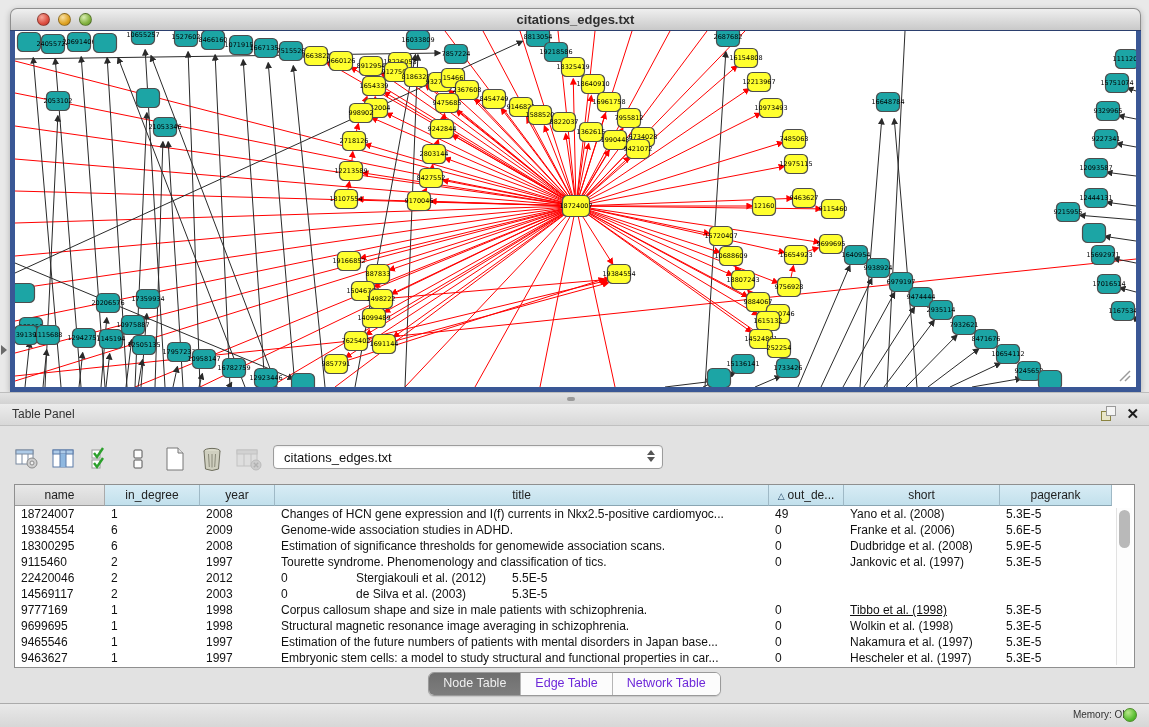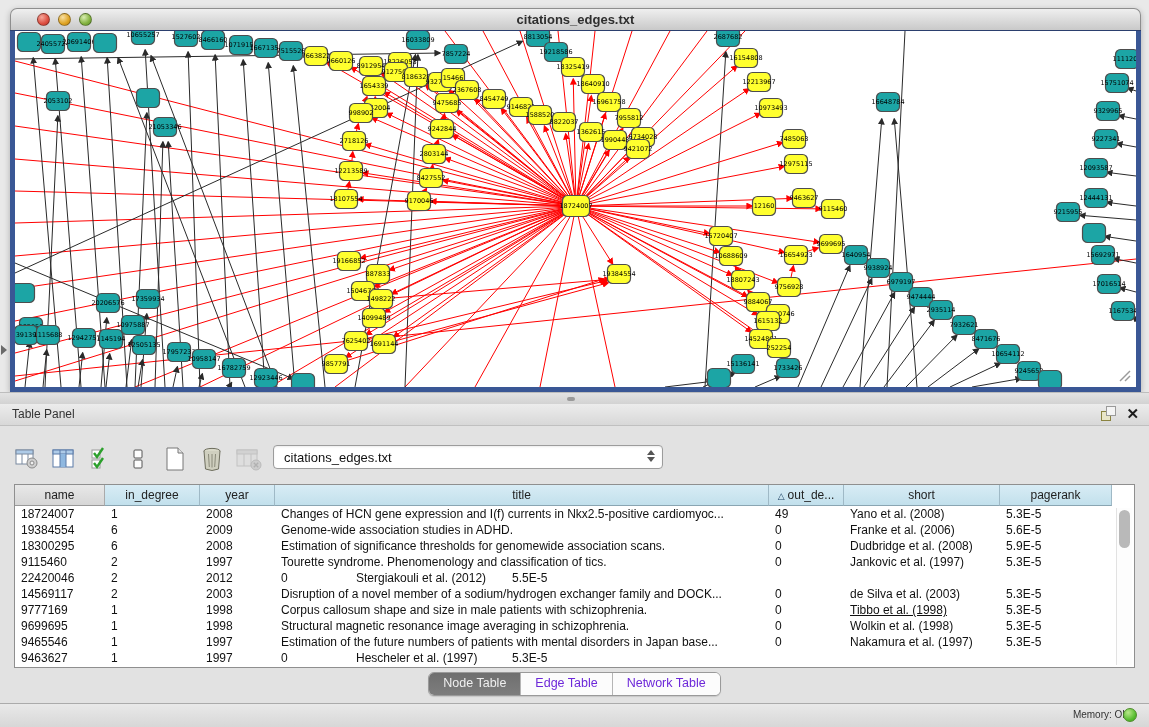--- a/index.html
+++ b/index.html
@@ -880,21 +880,20 @@
             <div class="td" style="width: 95px;">2</div>
             <div class="td" style="width: 75px;">2012</div>
             <div class="td" style="width: 75px;">0</div>
             <div class="td" style="width: 156px;">Stergiakouli et al. (2012)</div>
             <div class="td" style="width: 112px;">5.5E-5</div>
           </div>
           <div class="tr">
             <div class="td" style="width: 90px;">14569117</div>
             <div class="td" style="width: 95px;">2</div>
             <div class="td" style="width: 75px;">2003</div>
-            <div class="td" style="width: 494px;">Disruption of a novel member of a sodium/hydrogen exchanger family and DOCK...</div>
             <div class="td" style="width: 75px;">0</div>
             <div class="td" style="width: 156px;">de Silva et al. (2003)</div>
             <div class="td" style="width: 112px;">5.3E-5</div>
           </div>
           <div class="tr">
             <div class="td" style="width: 90px;">9777169</div>
             <div class="td" style="width: 95px;">1</div>
             <div class="td" style="width: 75px;">1998</div>
             <div class="td" style="width: 494px;">Corpus callosum shape and size in male patients with schizophrenia.</div>
             <div class="td" style="width: 75px;">0</div>
@@ -916,20 +915,21 @@
             <div class="td" style="width: 75px;">1997</div>
             <div class="td" style="width: 494px;">Estimation of the future numbers of patients with mental disorders in Japan base...</div>
             <div class="td" style="width: 75px;">0</div>
             <div class="td" style="width: 156px;">Nakamura et al. (1997)</div>
             <div class="td" style="width: 112px;">5.3E-5</div>
           </div>
           <div class="tr">
             <div class="td" style="width: 90px;">9463627</div>
             <div class="td" style="width: 95px;">1</div>
             <div class="td" style="width: 75px;">1997</div>
+            <div class="td" style="width: 494px;">Embryonic stem cells: a model to study structural and functional properties in car...</div>
             <div class="td" style="width: 75px;">0</div>
             <div class="td" style="width: 156px;">Hescheler et al. (1997)</div>
             <div class="td" style="width: 112px;">5.3E-5</div>
           </div>
         </div>
       <div class="vscroll">
         <div class="vthumb"></div>
       </div>
     </div>
 

